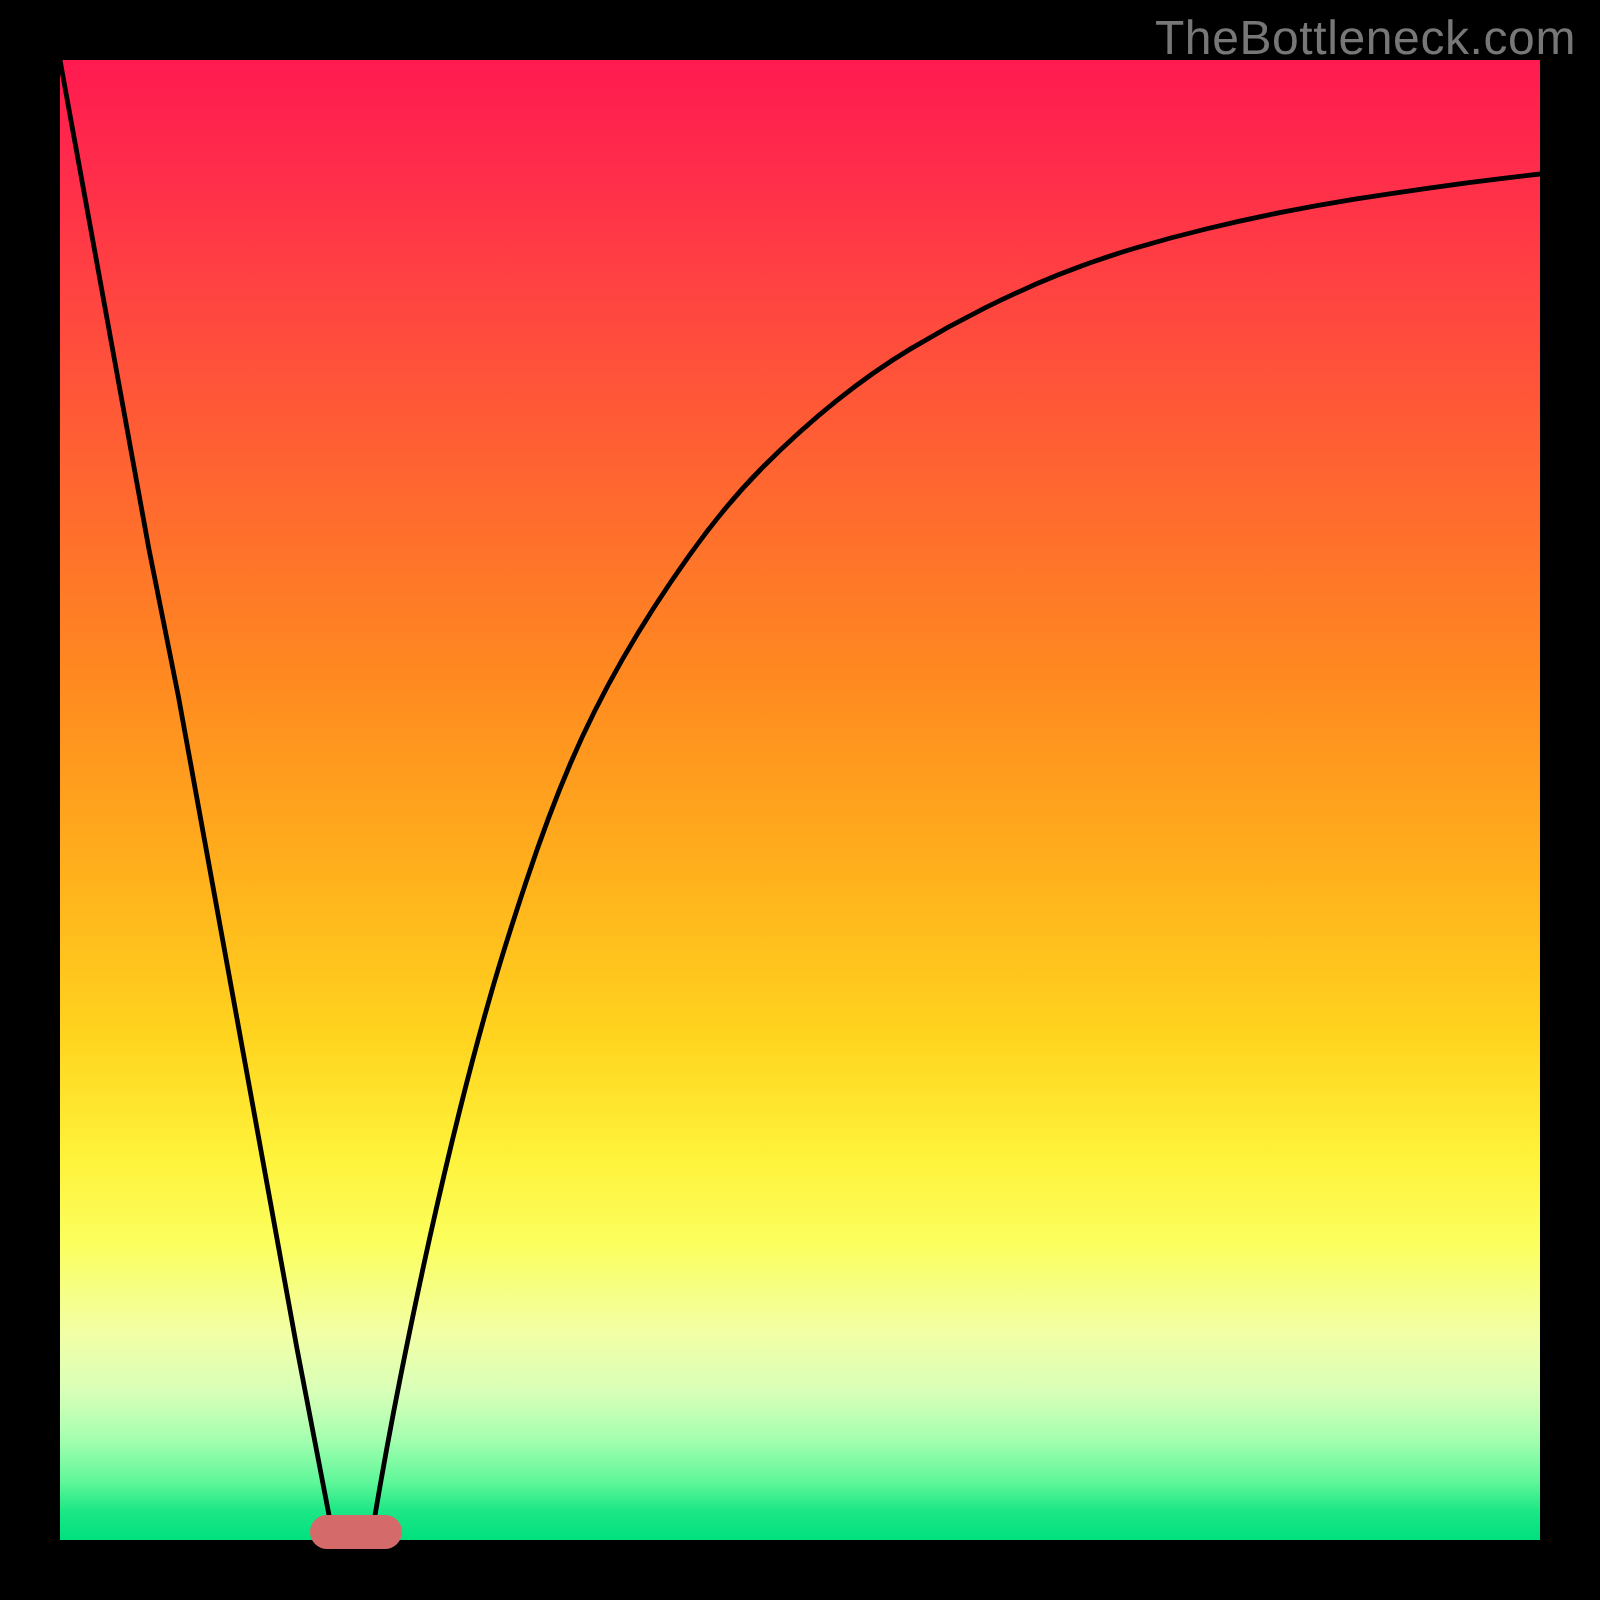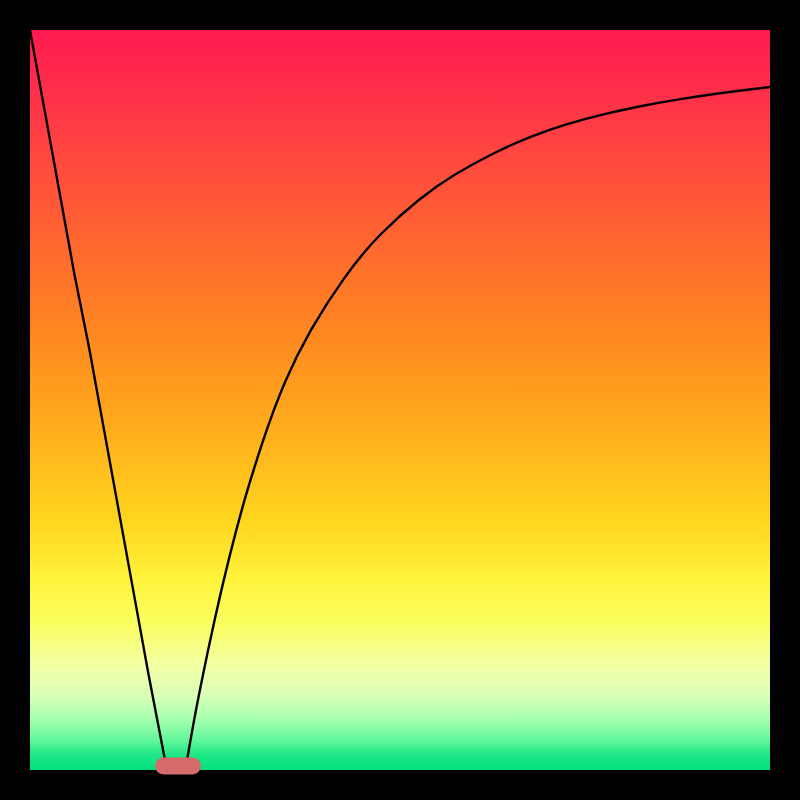--- a/index.html
+++ b/index.html
@@ -65,20 +65,21 @@
     border-radius: 12px;
     background: #d46a6a;
     transform: translate(-50%, -50%);
   }
 </style>
 </head>
 <body>
 
 <div class="frame">
 
+  <div class="watermark">TheBottleneck.com</div>
 
   <div class="plot-area">
 
     <svg class="curves" viewBox="0 0 740 740" preserveAspectRatio="none">
       <path id="left-path" fill="none" stroke="#000" stroke-width="2.4" stroke-linecap="round" stroke-linejoin="round" d="M0.00 0.00 L14.80 81.40 L29.60 162.80 L44.40 244.20 L59.20 318.20 L74.00 399.60 L88.80 481.00 L103.60 562.40 L118.40 643.80 L136.90 740.00"></path>
       <path id="right-path" fill="none" stroke="#000" stroke-width="2.4" stroke-linecap="round" stroke-linejoin="round" d="M155.40 740.00 Q 162.80 695.60 170.20 658.60 Q 177.60 621.60 185.00 588.30 Q 192.40 555.00 199.80 525.40 Q 207.20 495.80 214.60 469.90 Q 222.00 444.00 233.10 410.70 Q 244.20 377.40 255.30 351.50 Q 266.40 325.60 281.20 299.70 Q 296.00 273.80 314.50 247.90 Q 333.00 222.00 351.50 203.50 Q 370.00 185.00 388.50 170.20 Q 407.00 155.40 425.50 144.30 Q 444.00 133.20 462.50 123.95 Q 481.00 114.70 499.50 107.30 Q 518.00 99.90 536.50 94.35 Q 555.00 88.80 573.50 84.36 Q 592.00 79.92 610.50 76.22 Q 629.00 72.52 647.50 69.56 Q 666.00 66.60 684.50 64.01 Q 703.00 61.42 721.50 59.20 L 740.00 56.98"></path>
     </svg>
 
     <div class="marker" id="marker" style="left: 148px; top: 736.3px;"></div>
 

